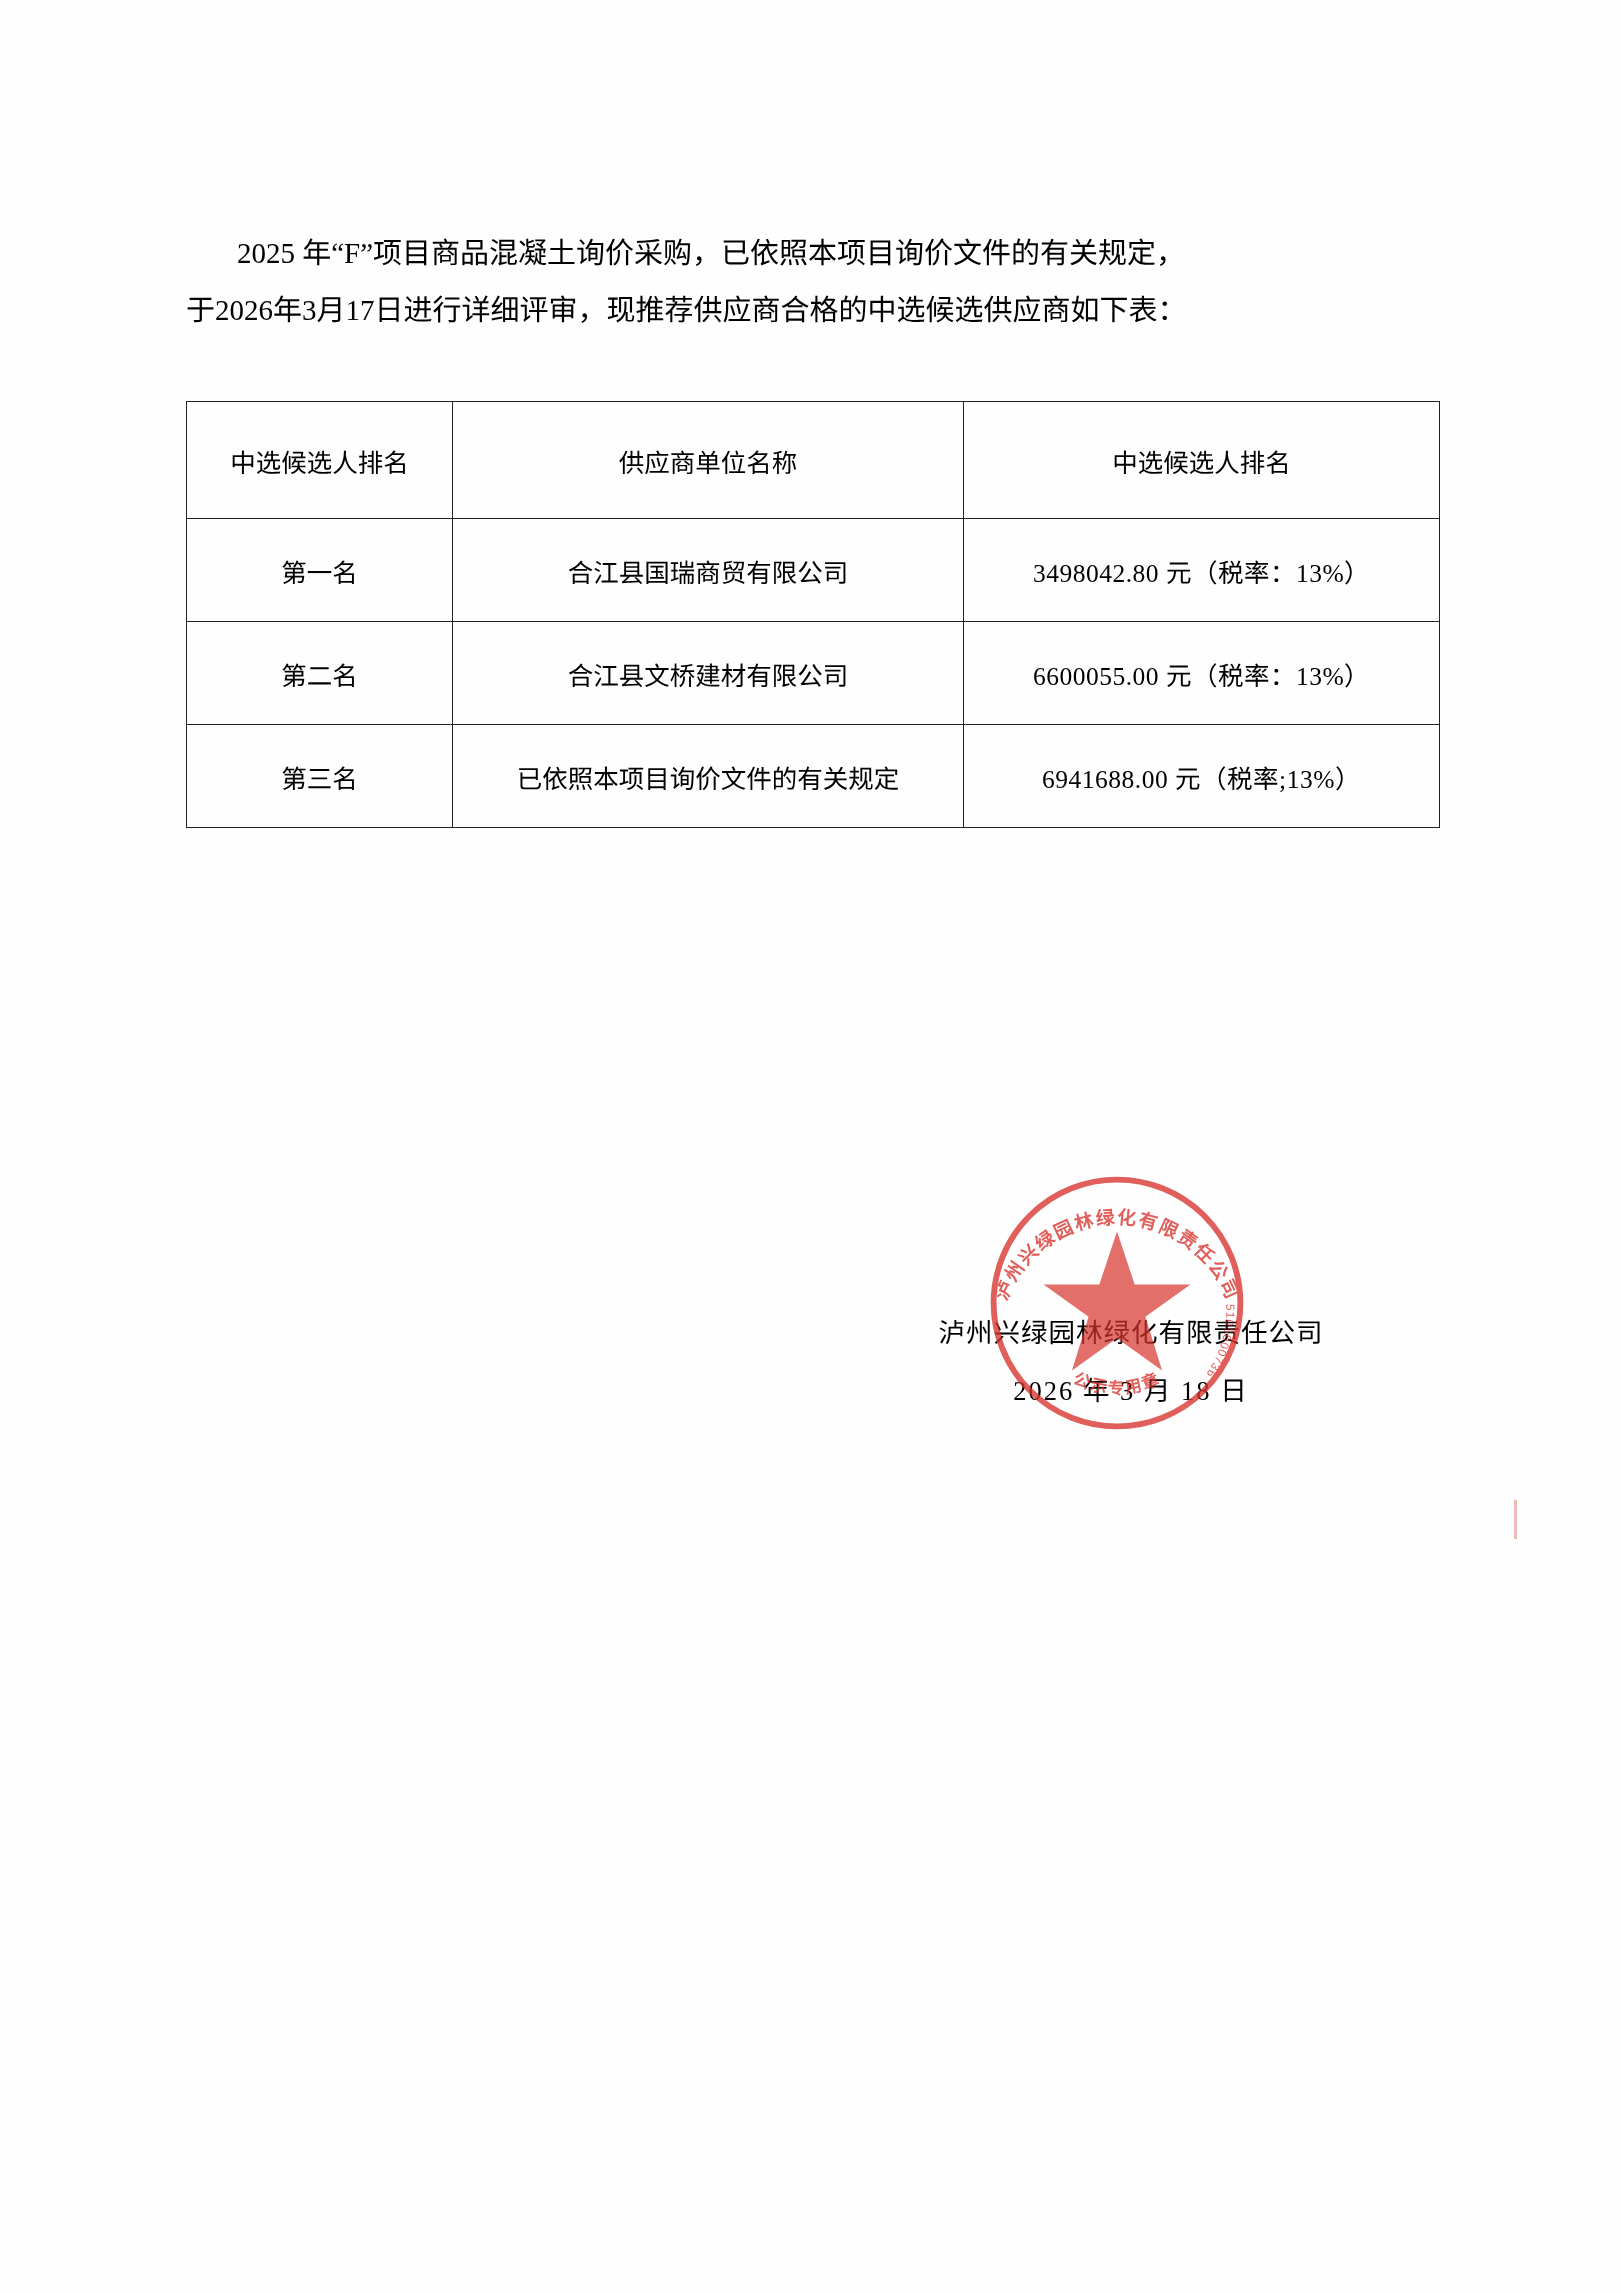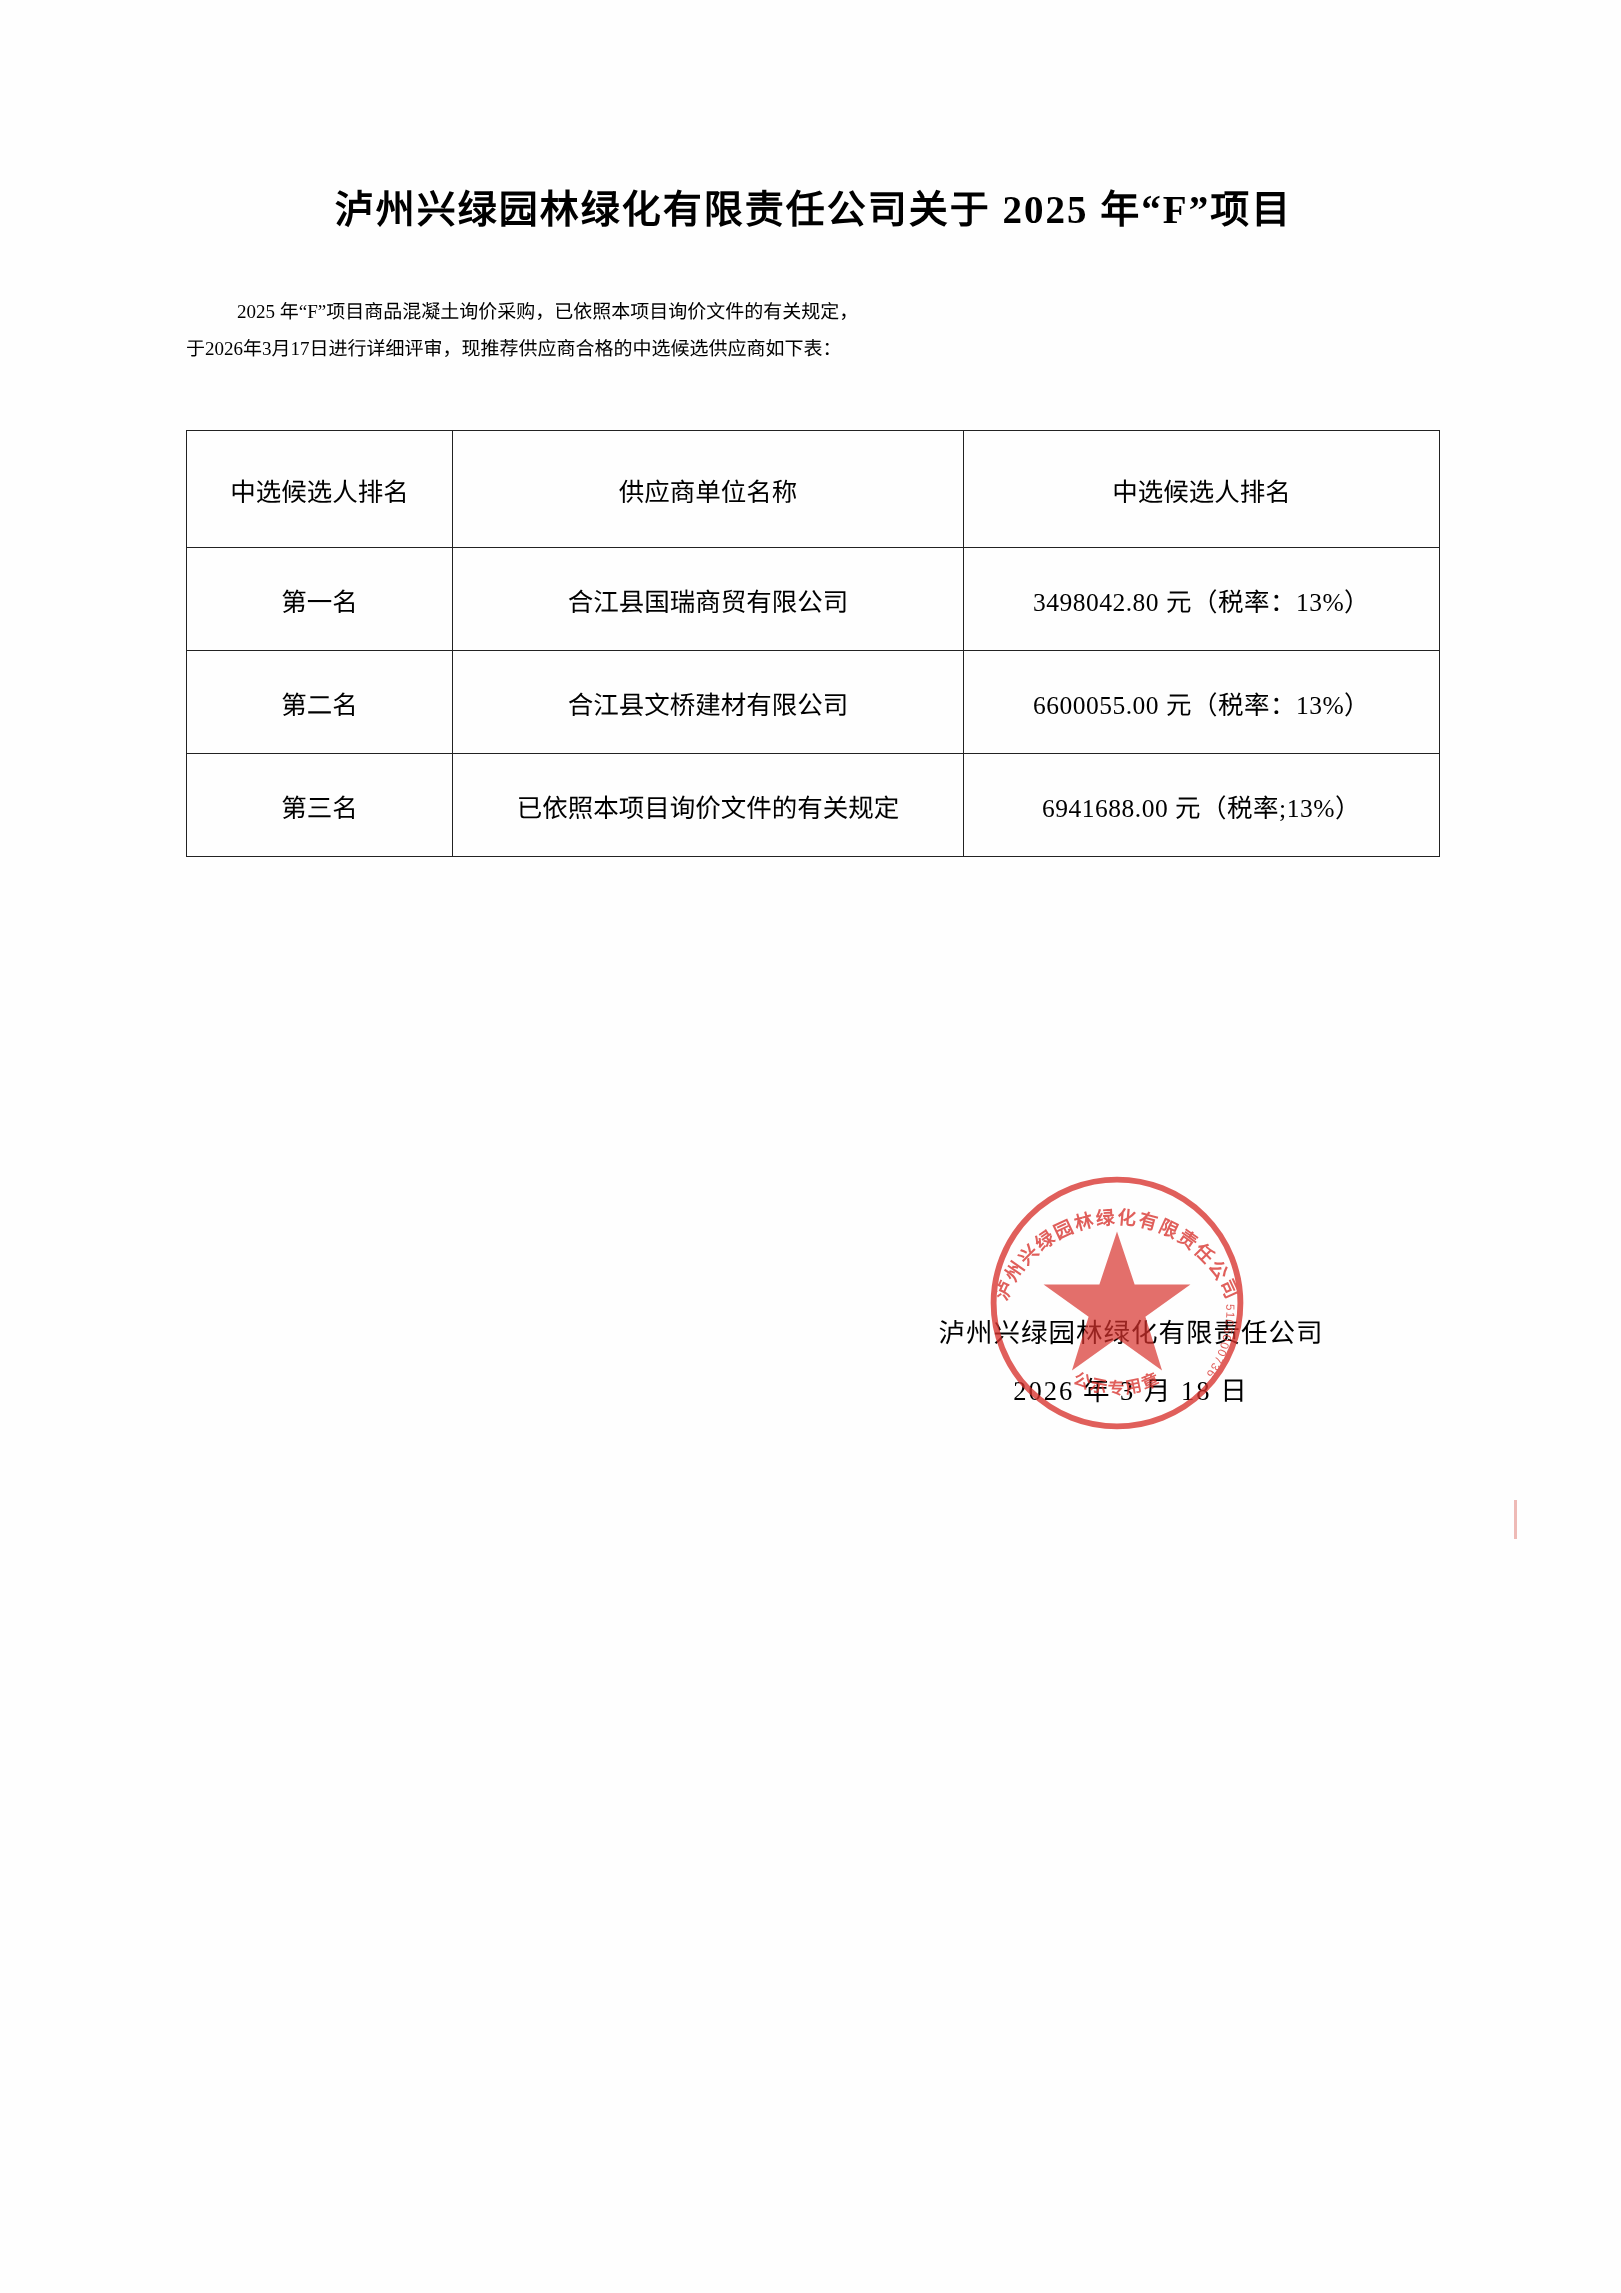--- a/index.html
+++ b/index.html
@@ -35,21 +35,21 @@
   }
   .title-line {
     font-size: 39px;
     font-weight: bold;
     letter-spacing: 2px;
     line-height: 1.75;
     color: #000;
   }
   .intro {
     margin-top: 49px;
-    font-size: 19px;
+    font-size: 29px;
     line-height: 1.95;
     color: #000;
     text-align: justify;
   }
   .intro p {
     margin: 0;
     text-indent: 0;
   }
   .intro .p1 {
     text-indent: 51px;
@@ -133,21 +133,20 @@
   }
 </style>
 </head>
 <body>
 
 <div class="page">
 
   <div class="doc-body">
 
     <div class="title-block">
-      <div class="title-line">泸州兴绿园林绿化有限责任公司关于 2025 年“F”项目</div>
     </div>
 
     <div class="intro">
       <p class="p1">2025 年“F”项目商品混凝土询价采购，已依照本项目询价文件的有关规定，</p>
       <p class="p2">于2026年3月17日进行详细评审，现推荐供应商合格的中选候选供应商如下表：</p>
     </div>
 
     <table class="award-table">
       <thead>
         <tr>

